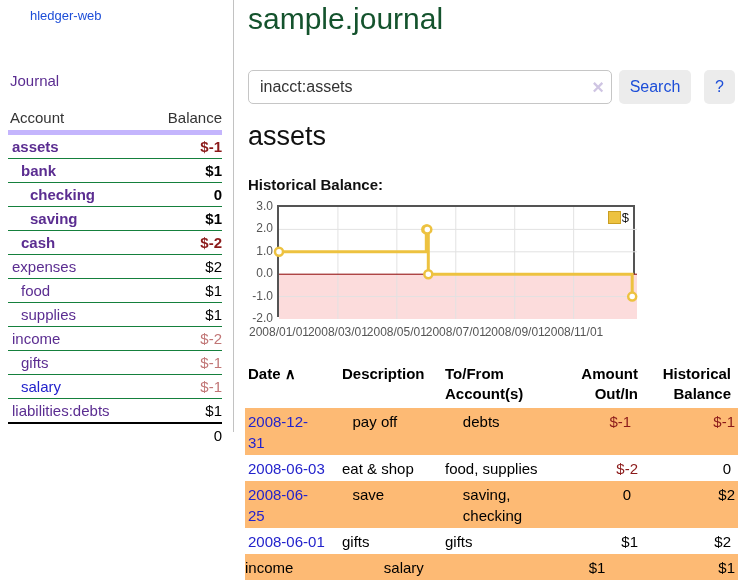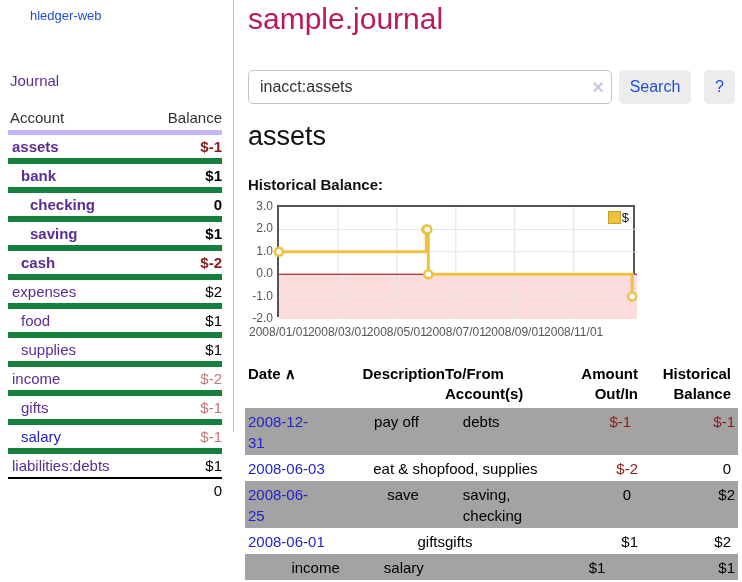--- a/index.html
+++ b/index.html
@@ -9,32 +9,32 @@
     font-family:"Liberation Sans", sans-serif; color:#000; overflow:hidden;
   }
   
   .app-title { position:absolute; left:10px; top:8px; font-size:13px; color:#1d4ed8;margin-left:20px; }
   .journal-link { position:absolute; left:10px; top:72px; font-size:15px; color:#5b2d91; cursor:pointer; }
   .side-divider { position:absolute; left:233px; top:0; width:1px; height:432px; background:#c2c2c2; }
   .acct-table { position:absolute; left:8px; top:106px; width:214px; font-size:15px; }
   .acct-head { display:flex; justify-content:space-between; padding:3px 0 4px 2px;
                border-bottom:5px solid #c4b5fd; color:#333; line-height:17px; }
   .acct-row { display:flex; justify-content:space-between; padding:3px 0; line-height:17px;
-              border-top:6px solid #15803d; }
+              border-top:1px solid #15803d; }
   .acct-row:first-child { border-top:none; }
   .acct-link { color:#5b2d91; cursor:pointer; white-space:nowrap; }
   .acct-link.unvisited { color:#2323cc; }
   .acct-row.emph .acct-link, .acct-row.emph .acct-bal { font-weight:bold; }
   .acct-bal { color:#000; }
   .acct-bal.neg-strong { color:#8b1a1a; }
   .acct-bal.neg-soft { color:#c17676; }
   .acct-total { display:flex; justify-content:flex-end; padding:3px 0; line-height:17px;
                 border-top:2px solid #000; }
   
-  .page-title { position:absolute; left:248px; top:2px; font-size:30px; font-weight:400; color:#be185d; }
+  .page-title { position:absolute; left:248px; top:2px; font-size:30px; font-weight:400; color:#14532d; }
   .search-input { position:absolute; left:248px; top:70px; width:364px; height:34px;
                   border:1px solid #c6c6c6; border-radius:5px; padding:0 28px 0 11px;
                   font-size:16px; color:#333; font-family:"Liberation Sans", sans-serif; outline:none; }
   .clear-icon { position:absolute; left:588px; top:74px; width:20px; height:26px;
                 color:#cfc5e3; font-size:20px; font-weight:bold; text-align:center; line-height:26px; cursor:pointer; }
   .btn { position:absolute; top:70px; height:34px; background:#ececec; border:none; border-radius:5px;
          font-size:16px; color:#1d4ed8; font-family:"Liberation Sans", sans-serif; cursor:pointer; }
   .search-btn { left:619px; width:72px; }
   .help-btn { left:704px; width:31px; }
   .section-title { position:absolute; left:248px; top:121px; font-size:27px; font-weight:400; color:#111; }
@@ -44,23 +44,23 @@
                 border:2px solid #545454; background:#fff; }
   .chart-wrap svg { position:absolute; left:0; top:0; overflow:visible; }
   .chart-legend { position:absolute; right:4px; top:3px; display:flex; align-items:center; font-size:13px; color:#111; }
   .legend-swatch { width:13px; height:13px; background:#EDC240; border:1px solid #c99e22; margin-right:1px; }
   .ytick { position:absolute; left:-40px; width:34px; text-align:right; font-size:12px; color:#555; line-height:16px; }
   .xtick { position:absolute; top:118px; transform:translateX(-50%); font-size:12px; color:#555; white-space:nowrap; }
   
   .txn-table { position:absolute; left:245px; top:362px; width:493px; font-size:15px; }
   .txn-head { display:flex; font-weight:bold; line-height:20px; padding:2px 0 4px 0; }
   .txn-row { display:flex; padding:3px 0 2px 0; line-height:21px; }
-  .txn-row.stripe { background:#a3a3a3;gap:44px; }
+  .txn-row.stripe { background:#fdba74;gap:44px; }
   .c-date { width:97px; padding-left:3px; }
-  .c-desc { width:103px;text-align:right; }
+  .c-desc { width:103px; }
   .c-accts { width:112px; white-space:pre-line; }
   .c-amt { width:81px; text-align:right; }
   .c-bal { width:96px; text-align:right; padding-right:3px; }
   .txn-head .c-accts, .txn-head .c-amt, .txn-head .c-bal { white-space:pre-line; }
   .date-link { color:#2323cc; cursor:pointer; }
   .neg { color:#8b1a1a; }
   .sort-caret { font-weight:bold; font-size:15px; }
 </style>
 </head>
 <body>

